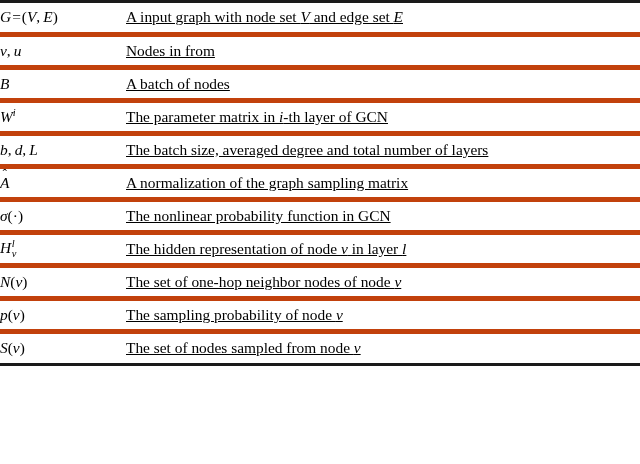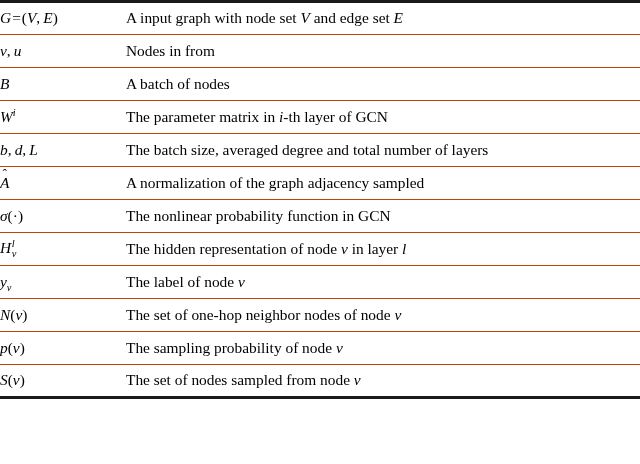--- a/index.html
+++ b/index.html
@@ -28,39 +28,40 @@
   #notation-table tr {
     height: 33.0px;
   }
 
   #notation-table td {
     padding: 0;
     vertical-align: middle;
     font-size: 15.4px;
     line-height: 1.05;
     border-top: 1px solid #2a2a2a;
-    border-bottom: 1px solid #c2410c;
+    border-bottom: 5px solid #c2410c;
   }
 
   
   #notation-table tr:first-child td {
     border-top: 3px solid #1a1a1a;
   }
   #notation-table tr:last-child td {
     border-bottom: 3px solid #1a1a1a;
   }
 
   td.symbol-cell {
     padding-left: 11px;
     font-style: italic;
     white-space: nowrap;
   }
   td.desc-cell {
     padding-left: 15px;
     white-space: nowrap;
+    text-decoration: underline;
   }
 
   
   .mathvar { font-style: italic; }
 
   .sup {
     font-size: 0.68em;
     vertical-align: super;
     line-height: 0;
     font-style: italic;
@@ -154,21 +155,21 @@
       <td class="desc-cell">
         The batch size, averaged degree and total number of layers
       </td>
     </tr>
 
     <tr>
       <td class="symbol-cell">
         <span class="hatwrap">A<span class="hatmark">̂</span></span>
       </td>
       <td class="desc-cell">
-        A normalization of the graph adjacency sampled
+        A normalization of the graph sampling matrix
       </td>
     </tr>
 
     <tr>
       <td class="symbol-cell">
         <span class="mathvar">σ</span><span class="paren">(</span><span class="cdot">·</span><span class="paren">)</span>
       </td>
       <td class="desc-cell">
         The nonlinear probability function in GCN
       </td>
@@ -178,28 +179,20 @@
     <tr>
       <td class="symbol-cell">
         <span class="mathvar">H</span><span class="subsup"><span class="s-top">l</span><span class="s-bot">v</span></span>
       </td>
       <td class="desc-cell">
         The hidden representation of node <span class="mathvar">v</span> in layer <span class="mathvar">l</span>
       </td>
     </tr>
 
 
-    <tr>
-      <td class="symbol-cell">
-        <span class="mathvar">y</span><span class="sub">v</span>
-      </td>
-      <td class="desc-cell">
-        The label of node <span class="mathvar">v</span>
-      </td>
-    </tr>
 
     <tr>
       <td class="symbol-cell">
         <span class="mathvar">N</span><span class="paren">(</span><span class="mathvar">v</span><span class="paren">)</span>
       </td>
       <td class="desc-cell">
         The set of one-hop neighbor nodes of node <span class="mathvar">v</span>
       </td>
     </tr>
 

